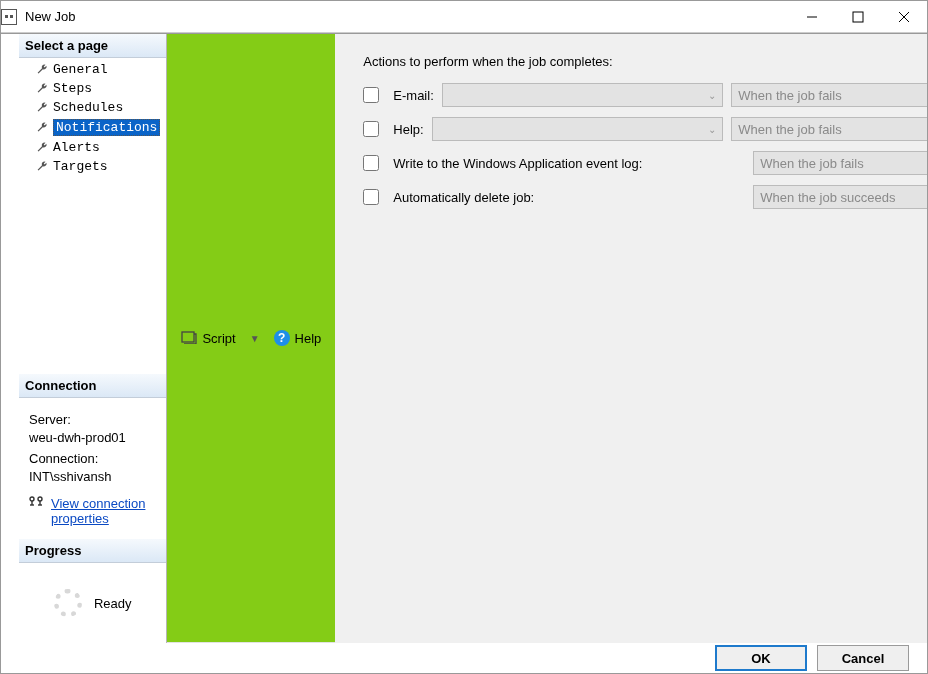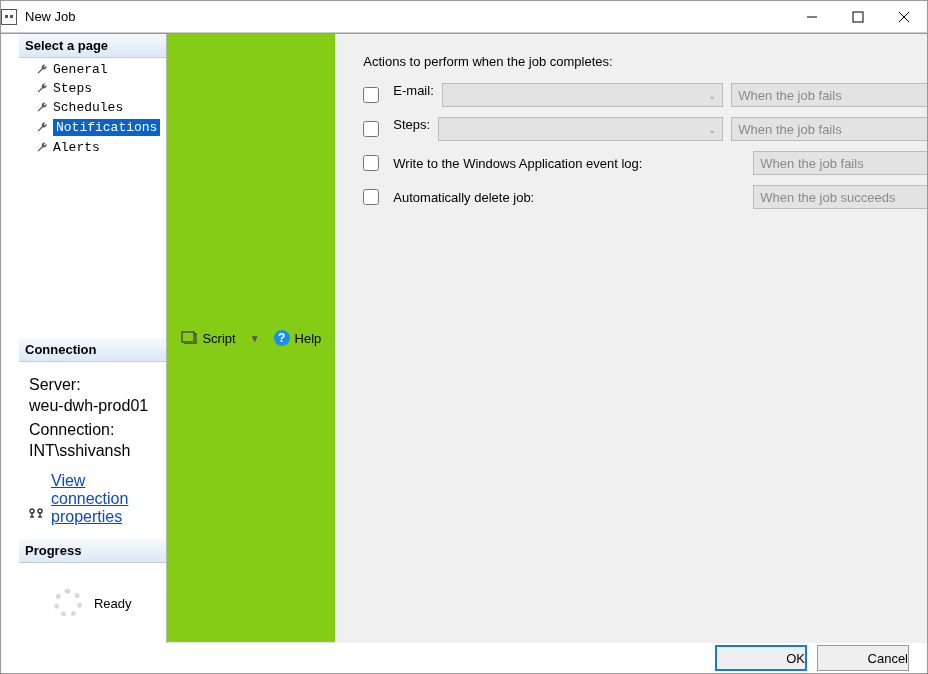--- a/index.html
+++ b/index.html
@@ -92,27 +92,27 @@
       color: #fff;
       padding: 0 2px;
       border: 1px dotted #555;
     }
     .wrench svg { fill: #555; }
 
     .sidebar-spacer { flex: 1; }
 
     .connection-body {
       padding: 8px 10px 10px 10px;
-      font-size: 16px;
+      font-size: 13px;
     }
     .connection-body div { margin-bottom: 3px; }
     .conn-label { margin-top: 6px; }
     .viewconn {
       display: flex;
-      align-items: flex-end;
+      align-items: flex-start;
       margin-top: 12px;
     }
     .viewconn .icon {
       width: 18px;
       margin-right: 6px;
       text-align: center;
     }
     .viewconn a {
       color: #0a49c3;
       text-decoration: underline;
@@ -186,21 +186,21 @@
       align-items: center;
       gap: 8px;
       margin-bottom: 10px;
     }
     .opt-row input[type=checkbox] {
       width: 16px; height: 16px;
       cursor: pointer;
     }
     .cbx-label {
       display: flex;
-      align-items: flex-start;
+      align-items: center;
       gap: 8px;
     }
     .cbx-label .lbl { white-space: nowrap; }
     .cbx-label .sel {
       flex: 1;
     }
     .fake-select {
       height: 24px;
       background: #e3e3e3;
       border: 1px solid #bbb;
@@ -231,22 +231,23 @@
       gap: 10px;
       padding: 2px 18px 0 0;
     }
     .btn {
       width: 92px;
       height: 26px;
       border: 1px solid #9a9a9a;
       background: #efefef;
       display: flex;
       align-items: center;
-      justify-content: flex-end;
-      cursor: pointer;
+      justify-content: center;
+      cursor: pointer;
+      font-weight: bold;
     }
     .btn.primary {
       border: 2px solid #1e7acc;
     }
   </style>
 </head>
 <body>
 
 <div class="titlebar">
   <span class="app-icon"></span>
@@ -298,20 +299,26 @@
         <span class="wrench"><svg viewBox="0 0 16 16" width="14" height="14">
               <path d="M13 3a3 3 0 0 1-4 4L4 12l-1-1 5-5a3 3 0 0 1 4-4l-2 2 1 1 2-2z"></path>
             </svg></span>
         <span class="label">Notifications</span>
       </li>
       <li class="nav-item">
         <span class="wrench"><svg viewBox="0 0 16 16" width="14" height="14">
               <path d="M13 3a3 3 0 0 1-4 4L4 12l-1-1 5-5a3 3 0 0 1 4-4l-2 2 1 1 2-2z"></path>
             </svg></span>
         <span class="label">Alerts</span>
+      </li>
+      <li class="nav-item">
+        <span class="wrench"><svg viewBox="0 0 16 16" width="14" height="14">
+              <path d="M13 3a3 3 0 0 1-4 4L4 12l-1-1 5-5a3 3 0 0 1 4-4l-2 2 1 1 2-2z"></path>
+            </svg></span>
+        <span class="label">Targets</span>
       </li>
     </ul>
 
     <div class="sidebar-spacer"></div>
 
     <div class="section-header">Connection</div>
     <div class="connection-body">
       <div class="conn-label">Server:</div>
       <div>weu-dwh-prod01</div>
       <div class="conn-label">Connection:</div>
@@ -371,21 +378,21 @@
         </div>
         <div class="fake-select when-select">
           <span>When the job fails</span>
           <span class="chev">⌄</span>
         </div>
       </div>
 
       <div class="opt-row">
         <input type="checkbox" style="">
         <div class="cbx-label">
-          <span class="lbl">Steps:</span>
+          <span class="lbl">Help:</span>
           <div class="fake-select empty sel">
             <span class="chev">⌄</span>
           </div>
         </div>
         <div class="fake-select when-select">
           <span>When the job fails</span>
           <span class="chev">⌄</span>
         </div>
       </div>
 

